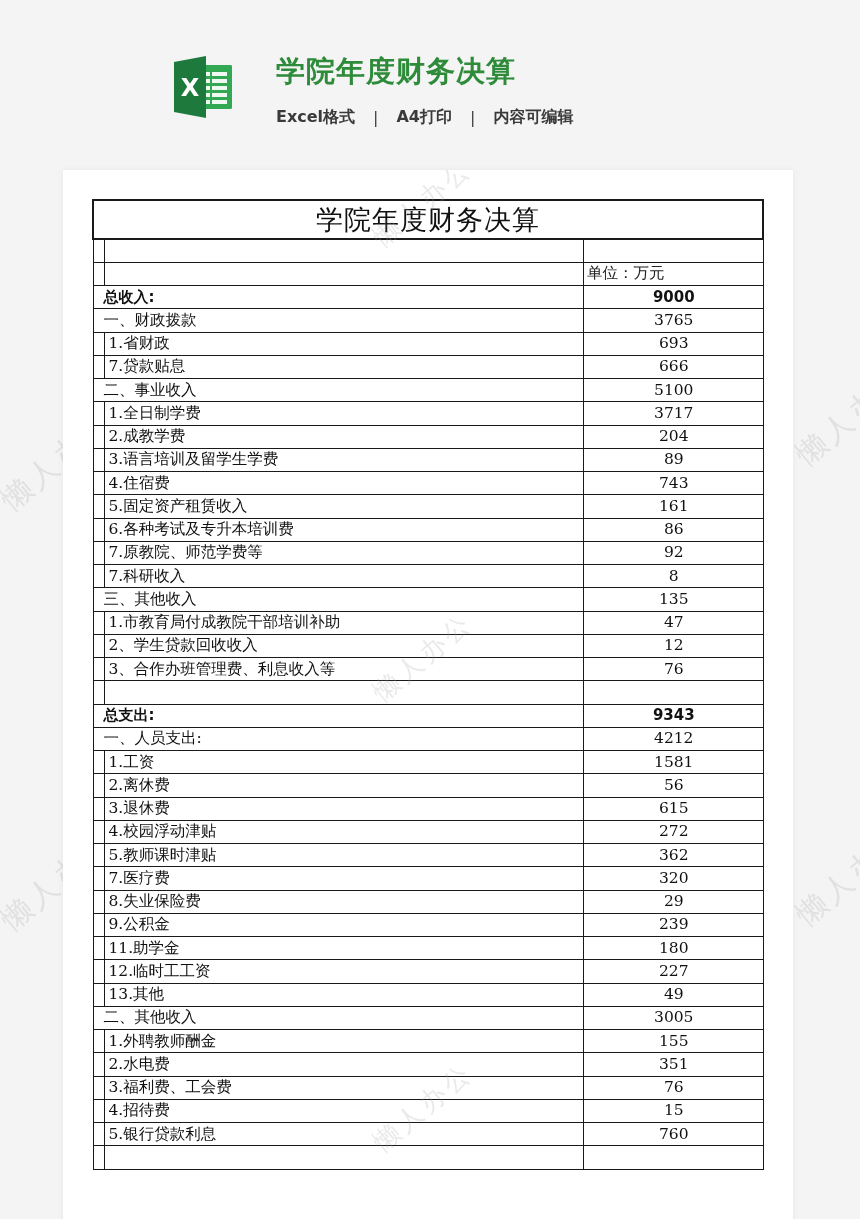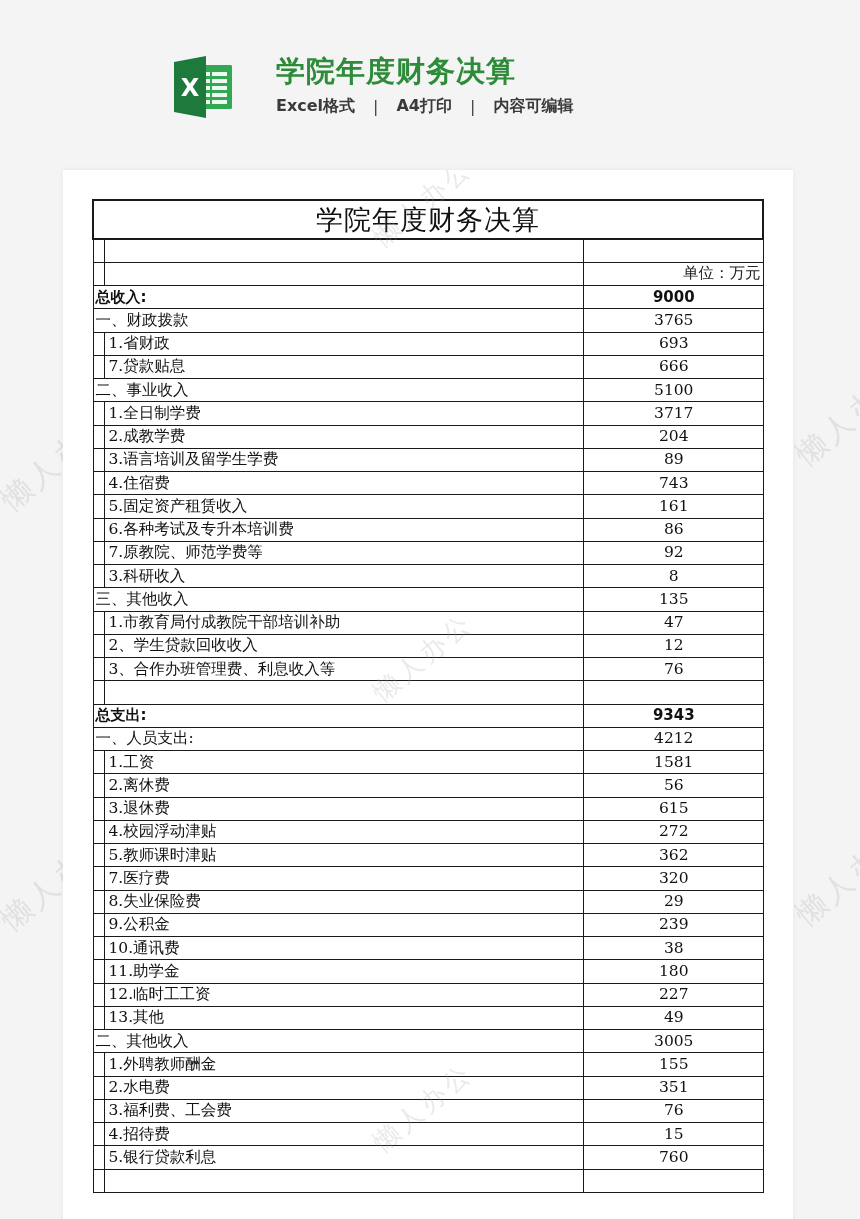--- a/index.html
+++ b/index.html
@@ -10,21 +10,21 @@
     position: relative;
   }
   .header { position: absolute; left: 0; top: 0; width: 860px; height: 160px; }
   .logo { position: absolute; left: 172px; top: 56px; width: 62px; height: 62px; }
   .header-title {
     position: absolute; left: 276px; top: 52px;
     font-size: 29px; font-weight: bold; color: #2e8b3a; letter-spacing: 1px;
     font-family: "DejaVu Sans", sans-serif;
   }
   .header-sub {
-    position: absolute; left: 276px; top: 96px;
+    position: absolute; left: 276px; top: 107px;
     font-size: 16px; font-weight: bold; color: #3a3a3a;
     display: flex; align-items: center; white-space: nowrap;
   }
   .header-sub .sep { margin: 0 18px; color: #444; font-weight: normal; }
 
   .paper {
     position: absolute; left: 63px; top: 170px; width: 730px; height: 1060px;
     background: #ffffff;
     box-shadow: 0 0 6px rgba(0,0,0,0.06);
     overflow: hidden;
@@ -44,22 +44,22 @@
     white-space: nowrap;
     overflow: hidden;
   }
   .sheet td.indent { width: 12px; padding: 0; }
   .sheet td.val { width: 180px; text-align: center; padding-right: 2px; font-family: "DejaVu Serif", "Liberation Serif", serif; }
   .sheet tr.title-row td {
     height: 39px; text-align: center; font-size: 27px; font-weight: normal;
     font-family: "DejaVu Sans", sans-serif; letter-spacing: 1px; border-width: 2px;
   }
   .sheet tr.bold td { font-weight: bold; font-family: "DejaVu Sans", "Liberation Sans", sans-serif; font-size: 15px; }
-  .sheet td.unit { text-align: right; color: #222; }
-  .sheet td.lbl-sec { padding-left: 2px; }
+  .sheet td.unit { text-align: left; color: #222; }
+  .sheet td.lbl-sec { padding-left: 10px; }
 
   .wm {
     position: absolute; color: rgba(160,160,160,0.22);
     font-size: 30px; font-family: "DejaVu Serif", serif;
     transform: rotate(-40deg); white-space: nowrap; pointer-events: none;
     letter-spacing: 4px;
   }
 </style>
 </head>
 <body>
@@ -174,21 +174,21 @@
           <td>6.各种考试及专升本培训费</td>
           <td class="val">86</td>
         </tr>
       <tr>
           <td class="indent"></td>
           <td>7.原教院、师范学费等</td>
           <td class="val">92</td>
         </tr>
       <tr>
           <td class="indent"></td>
-          <td>3.科研收入</td>
+          <td>7.科研收入</td>
           <td class="val">8</td>
         </tr>
 
       <tr>
         <td colspan="2" class="lbl-sec">三、其他收入</td>
         <td class="val">135</td>
       </tr>
       <tr>
           <td class="indent"></td>
           <td>1.市教育局付成教院干部培训补助</td>
@@ -252,25 +252,20 @@
         </tr>
       <tr>
           <td class="indent"></td>
           <td>8.失业保险费</td>
           <td class="val">29</td>
         </tr>
       <tr>
           <td class="indent"></td>
           <td>9.公积金</td>
           <td class="val">239</td>
-        </tr>
-      <tr>
-          <td class="indent"></td>
-          <td>10.通讯费</td>
-          <td class="val">38</td>
         </tr>
       <tr>
           <td class="indent"></td>
           <td>11.助学金</td>
           <td class="val">180</td>
         </tr>
       <tr>
           <td class="indent"></td>
           <td>12.临时工工资</td>
           <td class="val">227</td>

